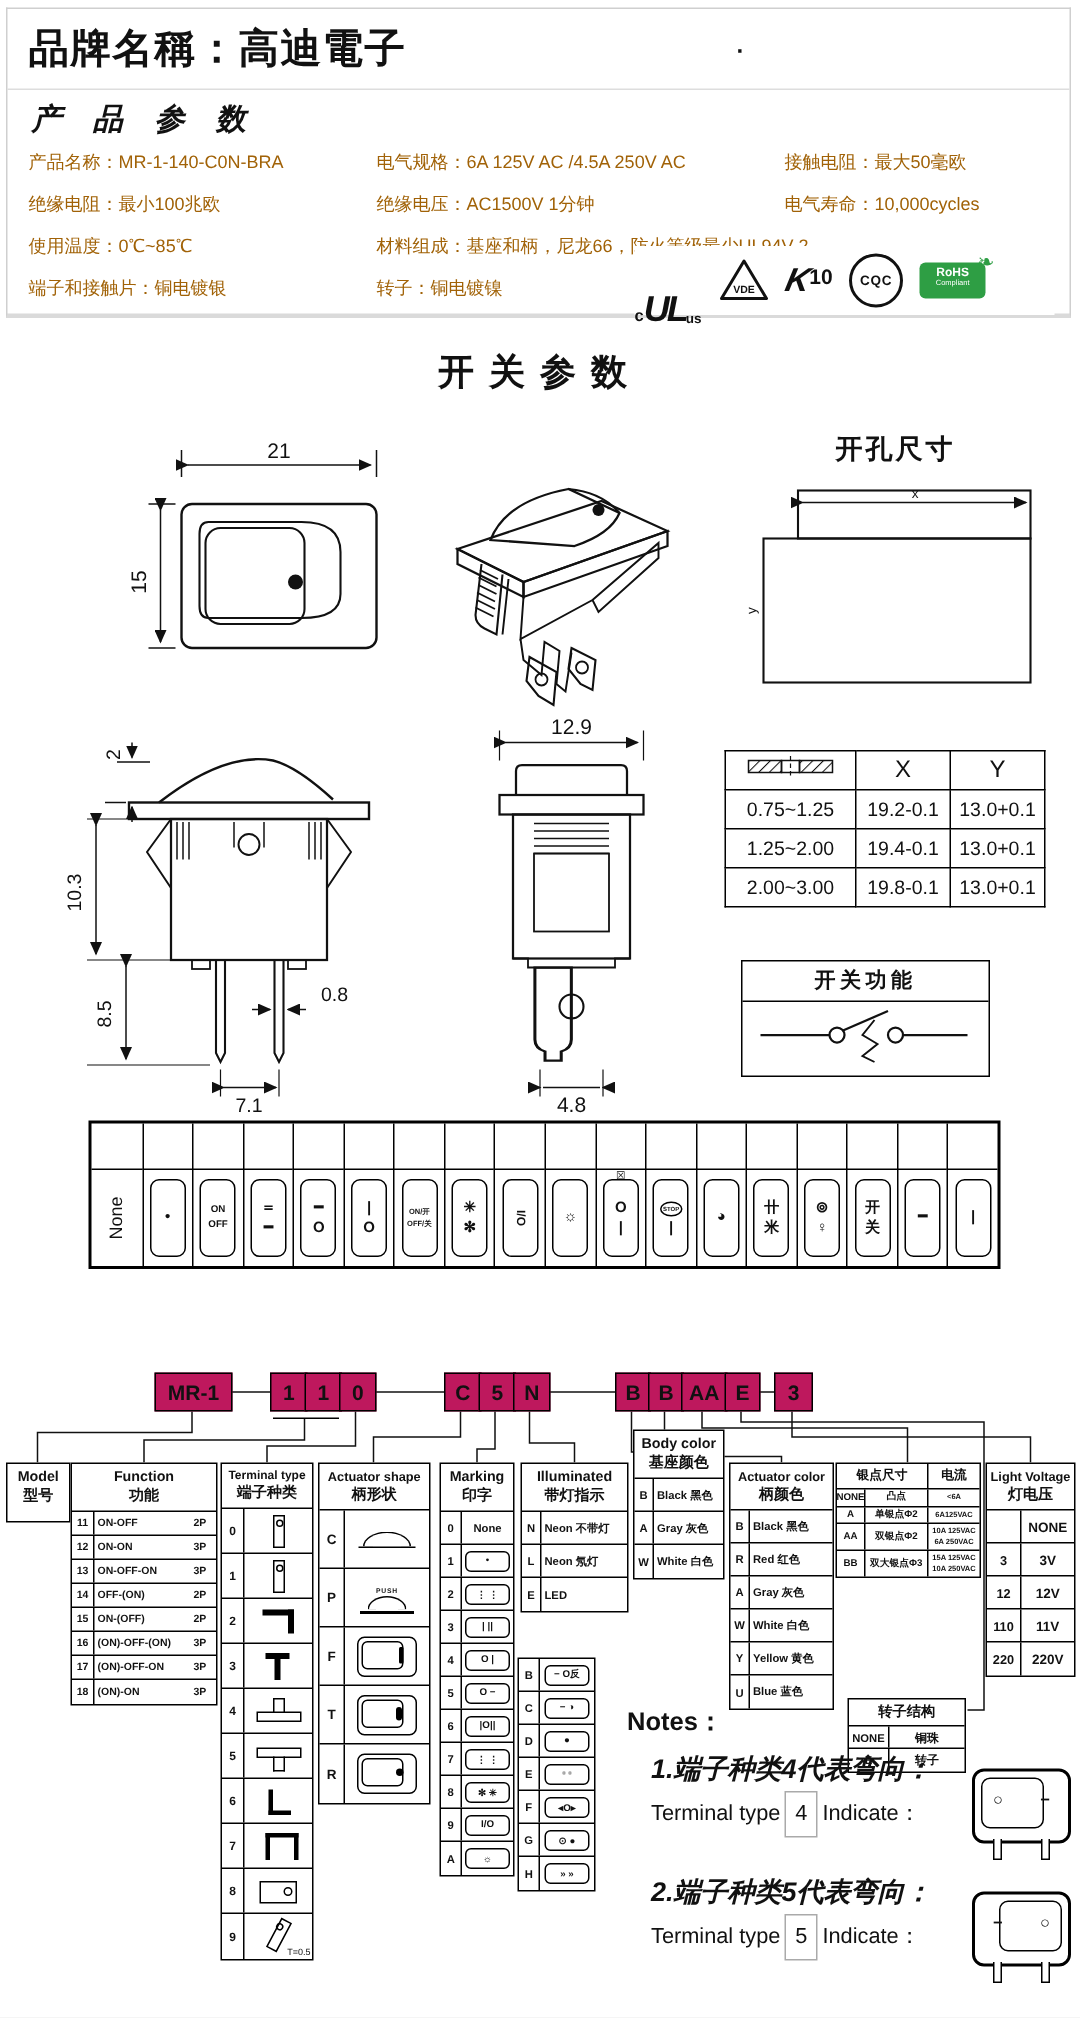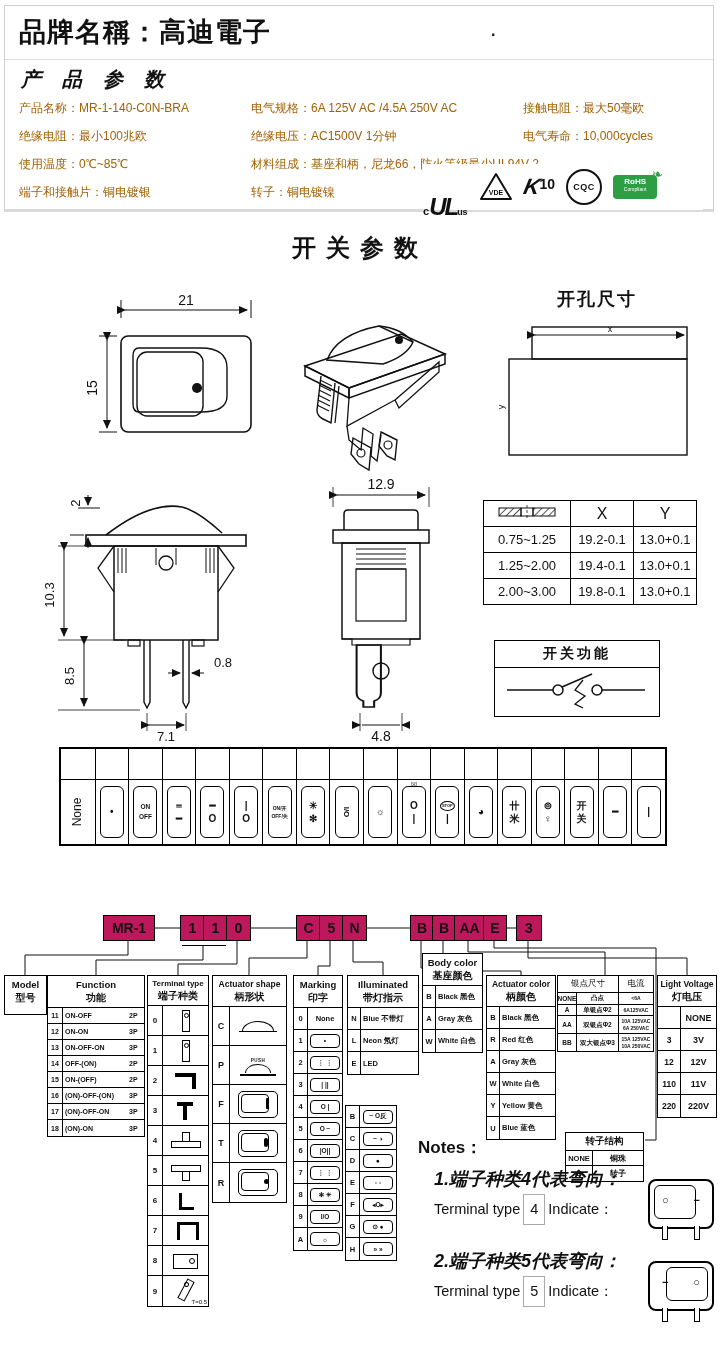--- a/index.html
+++ b/index.html
@@ -141,21 +141,21 @@
   .mark-icon-cell{flex:1;display:flex;align-items:center;justify-content:center;}
   .mark-box{min-width:24px;height:12px;border:1px solid #000;border-radius:4px;font-size:6.5px;
             font-weight:bold;display:flex;align-items:center;justify-content:center;
             padding:0 2px;white-space:nowrap;}
   .mark-box.plain{border:none;font-size:7.5px;font-weight:bold;}
   
   .cl-row{height:22px;font-size:7.5px;}
   .cl-row .tcode{width:12px;font-size:7.5px;}
   .cl-row .clabel{flex:1;padding-left:2px;font-weight:bold;white-space:nowrap;}
   
-  .silver-head{display:flex;border-bottom:1.3px solid #000;font-weight:normal;}
+  .silver-head{display:flex;border-bottom:1.3px solid #000;font-weight:bold;}
   .silver-head .h1{width:60px;border-right:1px solid #000;text-align:center;font-size:8.5px;padding:2px 0;}
   .silver-head .h2{flex:1;text-align:center;font-size:8.5px;padding:2px 0;}
   .silver-row{display:flex;align-items:stretch;border-bottom:1px solid #000;}
   .silver-row:last-child{border-bottom:none;}
   .silver-row .sc{width:18px;border-right:1px solid #000;display:flex;align-items:center;
                   justify-content:center;font-size:6.5px;font-weight:bold;}
   .silver-row .sd{width:41px;border-right:1px solid #000;display:flex;align-items:center;
                   justify-content:center;font-size:6.5px;font-weight:bold;text-align:center;line-height:1.2;}
   .silver-row .scur{flex:1;display:flex;align-items:center;justify-content:center;font-size:5px;
                     font-weight:bold;text-align:center;line-height:1.3;padding:2px 1px;}
@@ -922,21 +922,21 @@
 
   <div class="tblcol" style="left:347px;top:975px;width:72px;">
     <div class="thead2">
       <span class="en">Illuminated</span>
       <span class="cn">带灯指示</span>
     </div>
     <div>
 
     <div class="trow cl-row">
         <span class="tcode">N</span>
-        <span class="clabel">Blue 不带灯</span>
+        <span class="clabel">Neon 不带灯</span>
       </div>
         <div class="trow cl-row">
         <span class="tcode">L</span>
         <span class="clabel">Neon 氖灯</span>
       </div>
         <div class="trow cl-row">
         <span class="tcode">E</span>
         <span class="clabel">LED</span>
       </div>
       </div>

